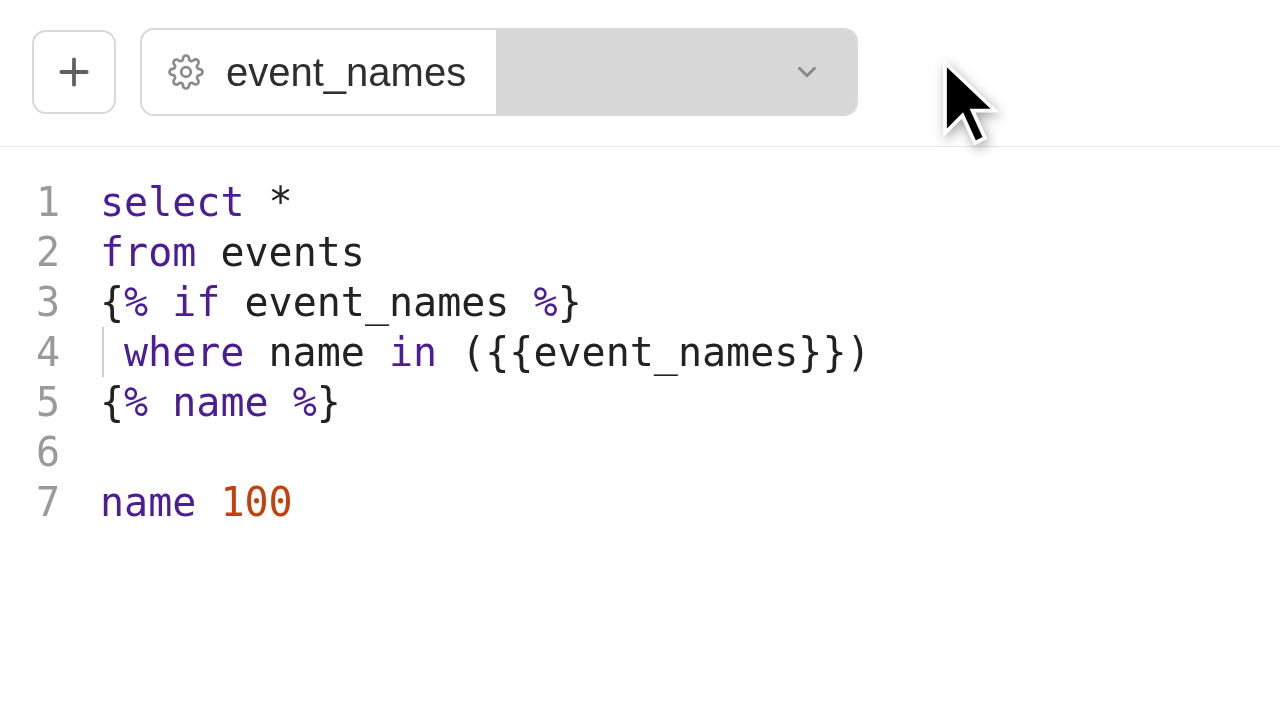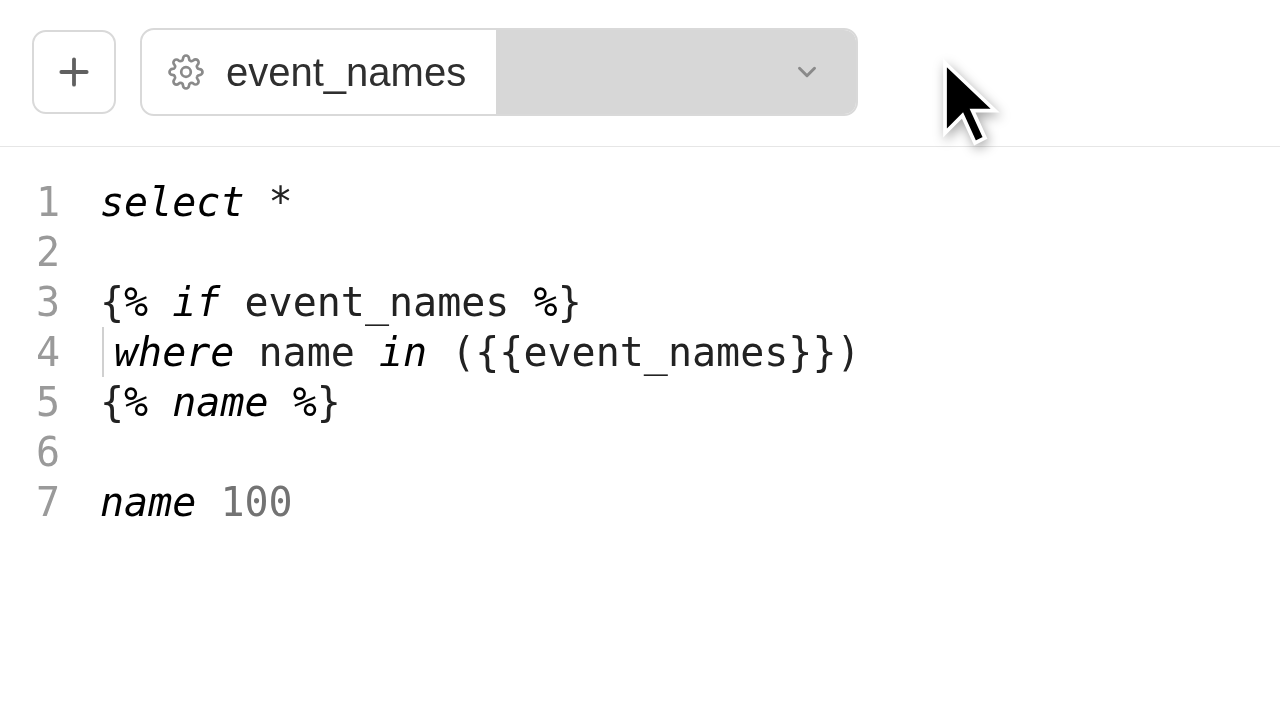--- a/index.html
+++ b/index.html
@@ -78,26 +78,26 @@
       padding-right: 40px;
       color: #9a9a9a;
       user-select: none;
       flex-shrink: 0;
     }
     .code {
       white-space: pre;
       color: #222;
       position: relative;
     }
-    .kw { color: #000000; font-style: italic; }
+    .kw { color: #4c1d95; }
     .txt { color: #222; }
-    .num { color: #737373; }
+    .num { color: #c2410c; }
     .indent-guide {
       border-left: 2px solid #d0d0d0;
-      padding-left: 10px;
+      padding-left: 20px;
       margin-left: 2px;
       display: inline-block;
     }
 
     .cursor-overlay {
       position: absolute;
       left: 940px;
       top: 58px;
       width: 60px;
       height: 90px;
@@ -132,20 +132,21 @@
   </div>
 </div>
 
 <div class="editor" id="editor">
     <div class="line">
       <div class="gutter">1</div>
       <div class="code"><span class="kw">select</span><span class="txt"> *</span></div>
     </div>
     <div class="line">
       <div class="gutter">2</div>
+      <div class="code"><span class="kw">from</span><span class="txt"> events</span></div>
     </div>
     <div class="line">
       <div class="gutter">3</div>
       <div class="code"><span class="txt">{</span><span class="kw">%</span><span class="txt"> </span><span class="kw">if</span><span class="txt"> event_names </span><span class="kw">%</span><span class="txt">}</span></div>
     </div>
     <div class="line">
       <div class="gutter">4</div>
       <div class="code"><span class="indent-guide"><span class="kw">where</span><span class="txt"> name </span><span class="kw">in</span><span class="txt"> ({{event_names}})</span></span></div>
     </div>
     <div class="line">

